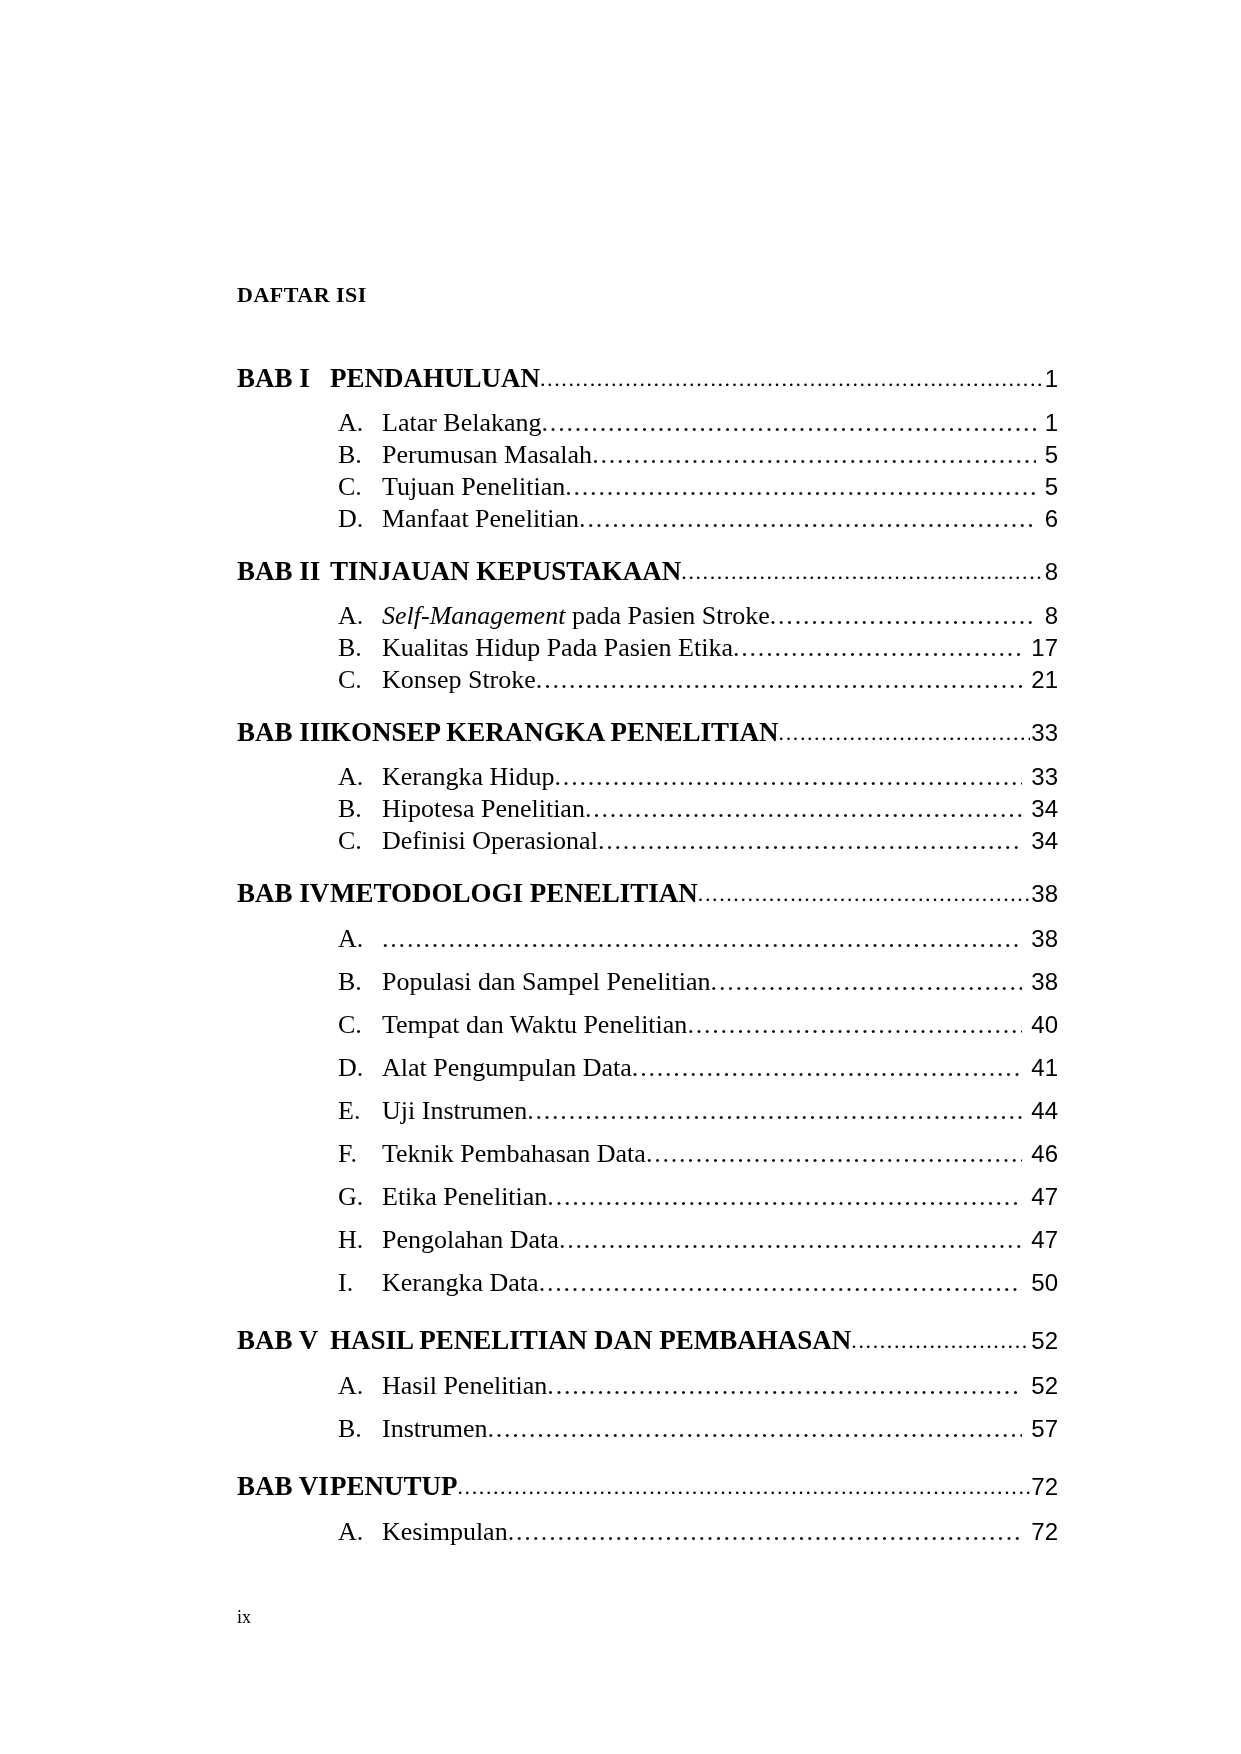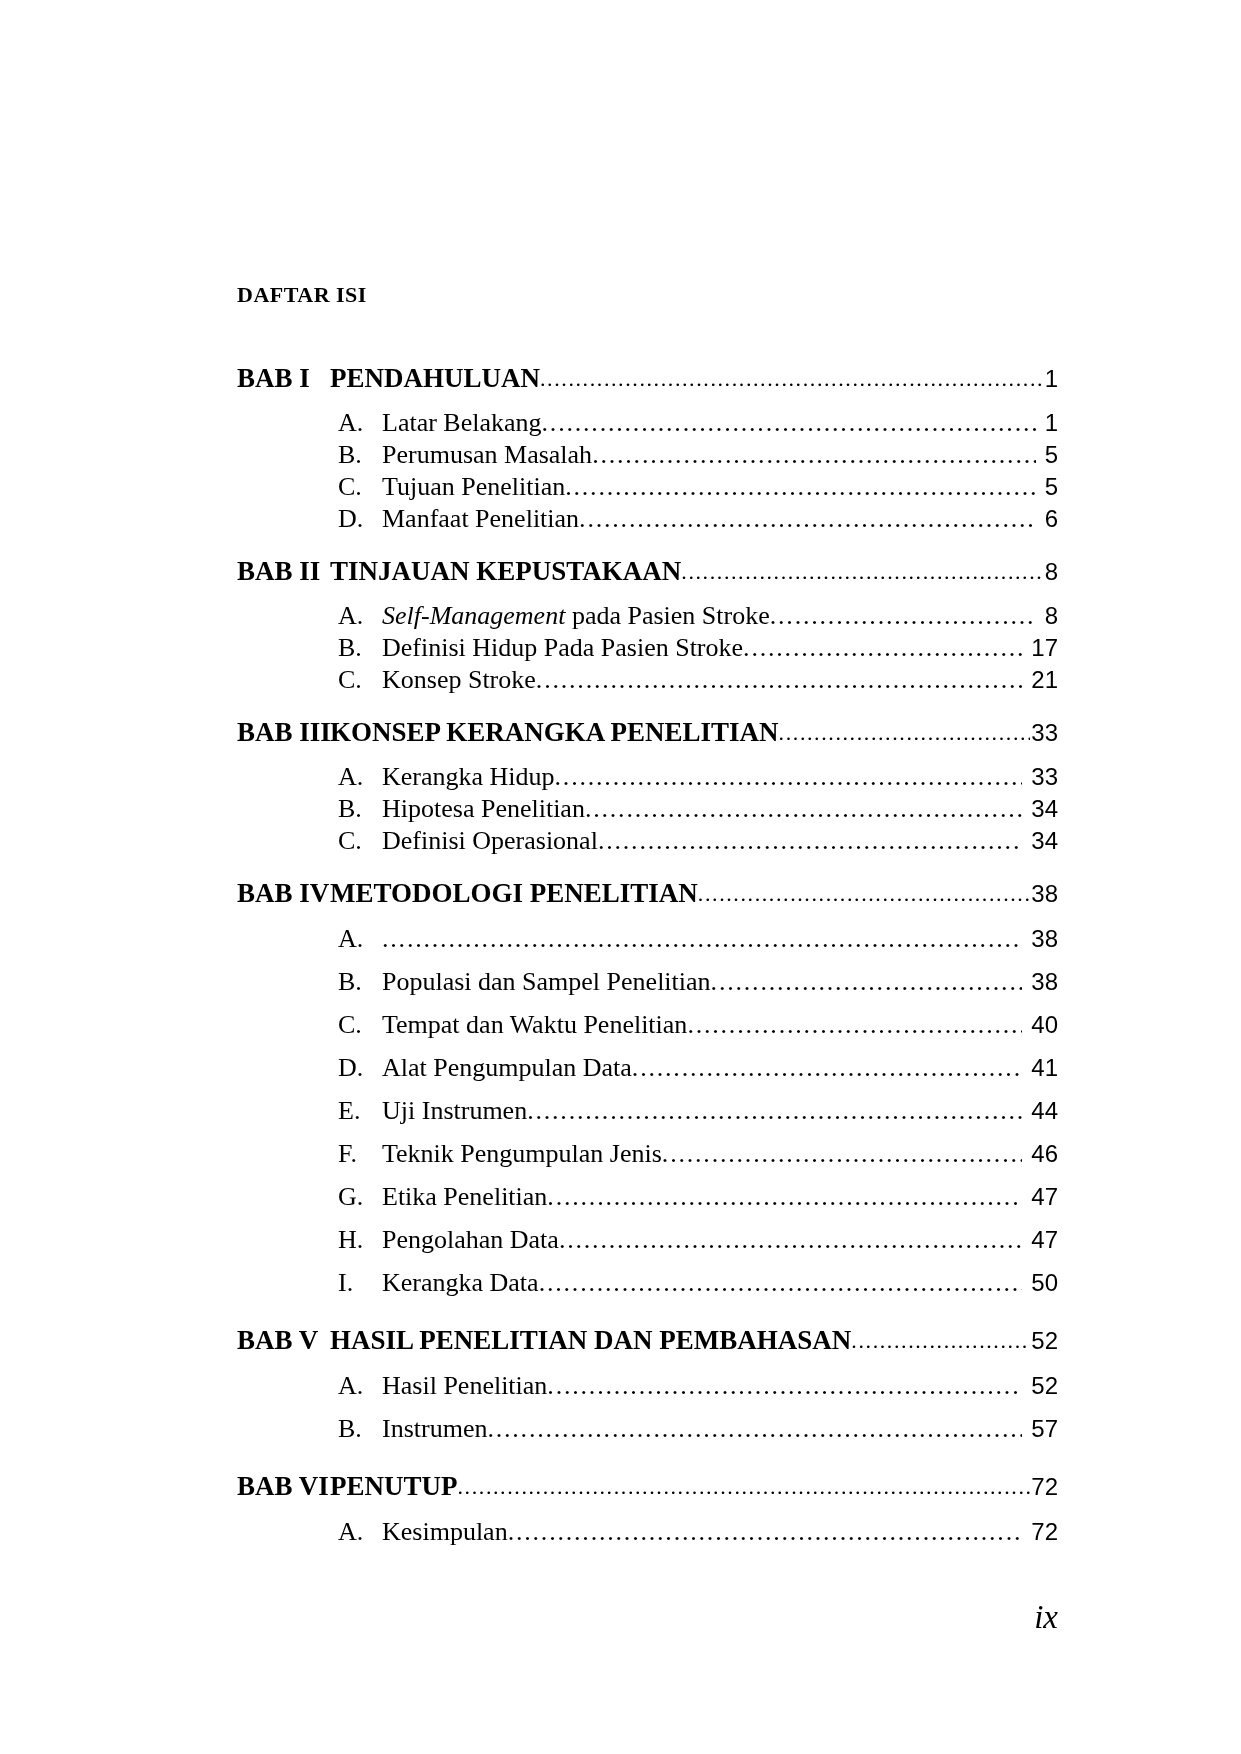--- a/index.html
+++ b/index.html
@@ -97,24 +97,23 @@
   .chapter:nth-of-type(-n+3) .items .toc-item:first-child { margin-top: 12px; }
   
   .chapter:nth-of-type(n+4) .toc-item { line-height: 43px; }
   .chapter:nth-of-type(n+4) .items .toc-item:first-child { margin-top: 7px; }
 
   .page-footer {
     position: absolute;
     left: 237px;
     top: 1601px;
     width: 821px;
-    text-align: right;
-    font-size: 33px;
+    text-align: left;
+    font-size: 18px;
     line-height: 33px;
-    font-style: italic;
   }
 </style>
 </head>
 <body>
 
 <div class="page-content">
   <div class="doc-title">DAFTAR ISI</div>
   <div class="toc" id="toc">
       <div class="chapter">
         <div class="chapter-row">
@@ -159,21 +158,21 @@
         </div>
         <div class="items">
           <div class="toc-item">
             <span class="item-letter">A.</span>
             <span class="item-title"><span class="ital">Self-Management</span><span> pada Pasien Stroke</span></span>
             <span class="leader">................................................................................................................................................................................................................................................</span>
             <span class="page-num">8</span>
           </div>
           <div class="toc-item">
             <span class="item-letter">B.</span>
-            <span class="item-title"><span>Definisi Hidup Pada Pasien Stroke</span></span>
+            <span class="item-title"><span>Kualitas Hidup Pada Pasien Etika</span></span>
             <span class="leader">................................................................................................................................................................................................................................................</span>
             <span class="page-num">17</span>
           </div>
           <div class="toc-item">
             <span class="item-letter">C.</span>
             <span class="item-title"><span>Konsep Stroke</span></span>
             <span class="leader">................................................................................................................................................................................................................................................</span>
             <span class="page-num">21</span>
           </div>
         </div>
@@ -238,21 +237,21 @@
             <span class="page-num">41</span>
           </div>
           <div class="toc-item">
             <span class="item-letter">E.</span>
             <span class="item-title"><span>Uji Instrumen</span></span>
             <span class="leader">................................................................................................................................................................................................................................................</span>
             <span class="page-num">44</span>
           </div>
           <div class="toc-item">
             <span class="item-letter">F.</span>
-            <span class="item-title"><span>Teknik Pengumpulan Jenis</span></span>
+            <span class="item-title"><span>Teknik Pembahasan Data</span></span>
             <span class="leader">................................................................................................................................................................................................................................................</span>
             <span class="page-num">46</span>
           </div>
           <div class="toc-item">
             <span class="item-letter">G.</span>
             <span class="item-title"><span>Etika Penelitian</span></span>
             <span class="leader">................................................................................................................................................................................................................................................</span>
             <span class="page-num">47</span>
           </div>
           <div class="toc-item">

